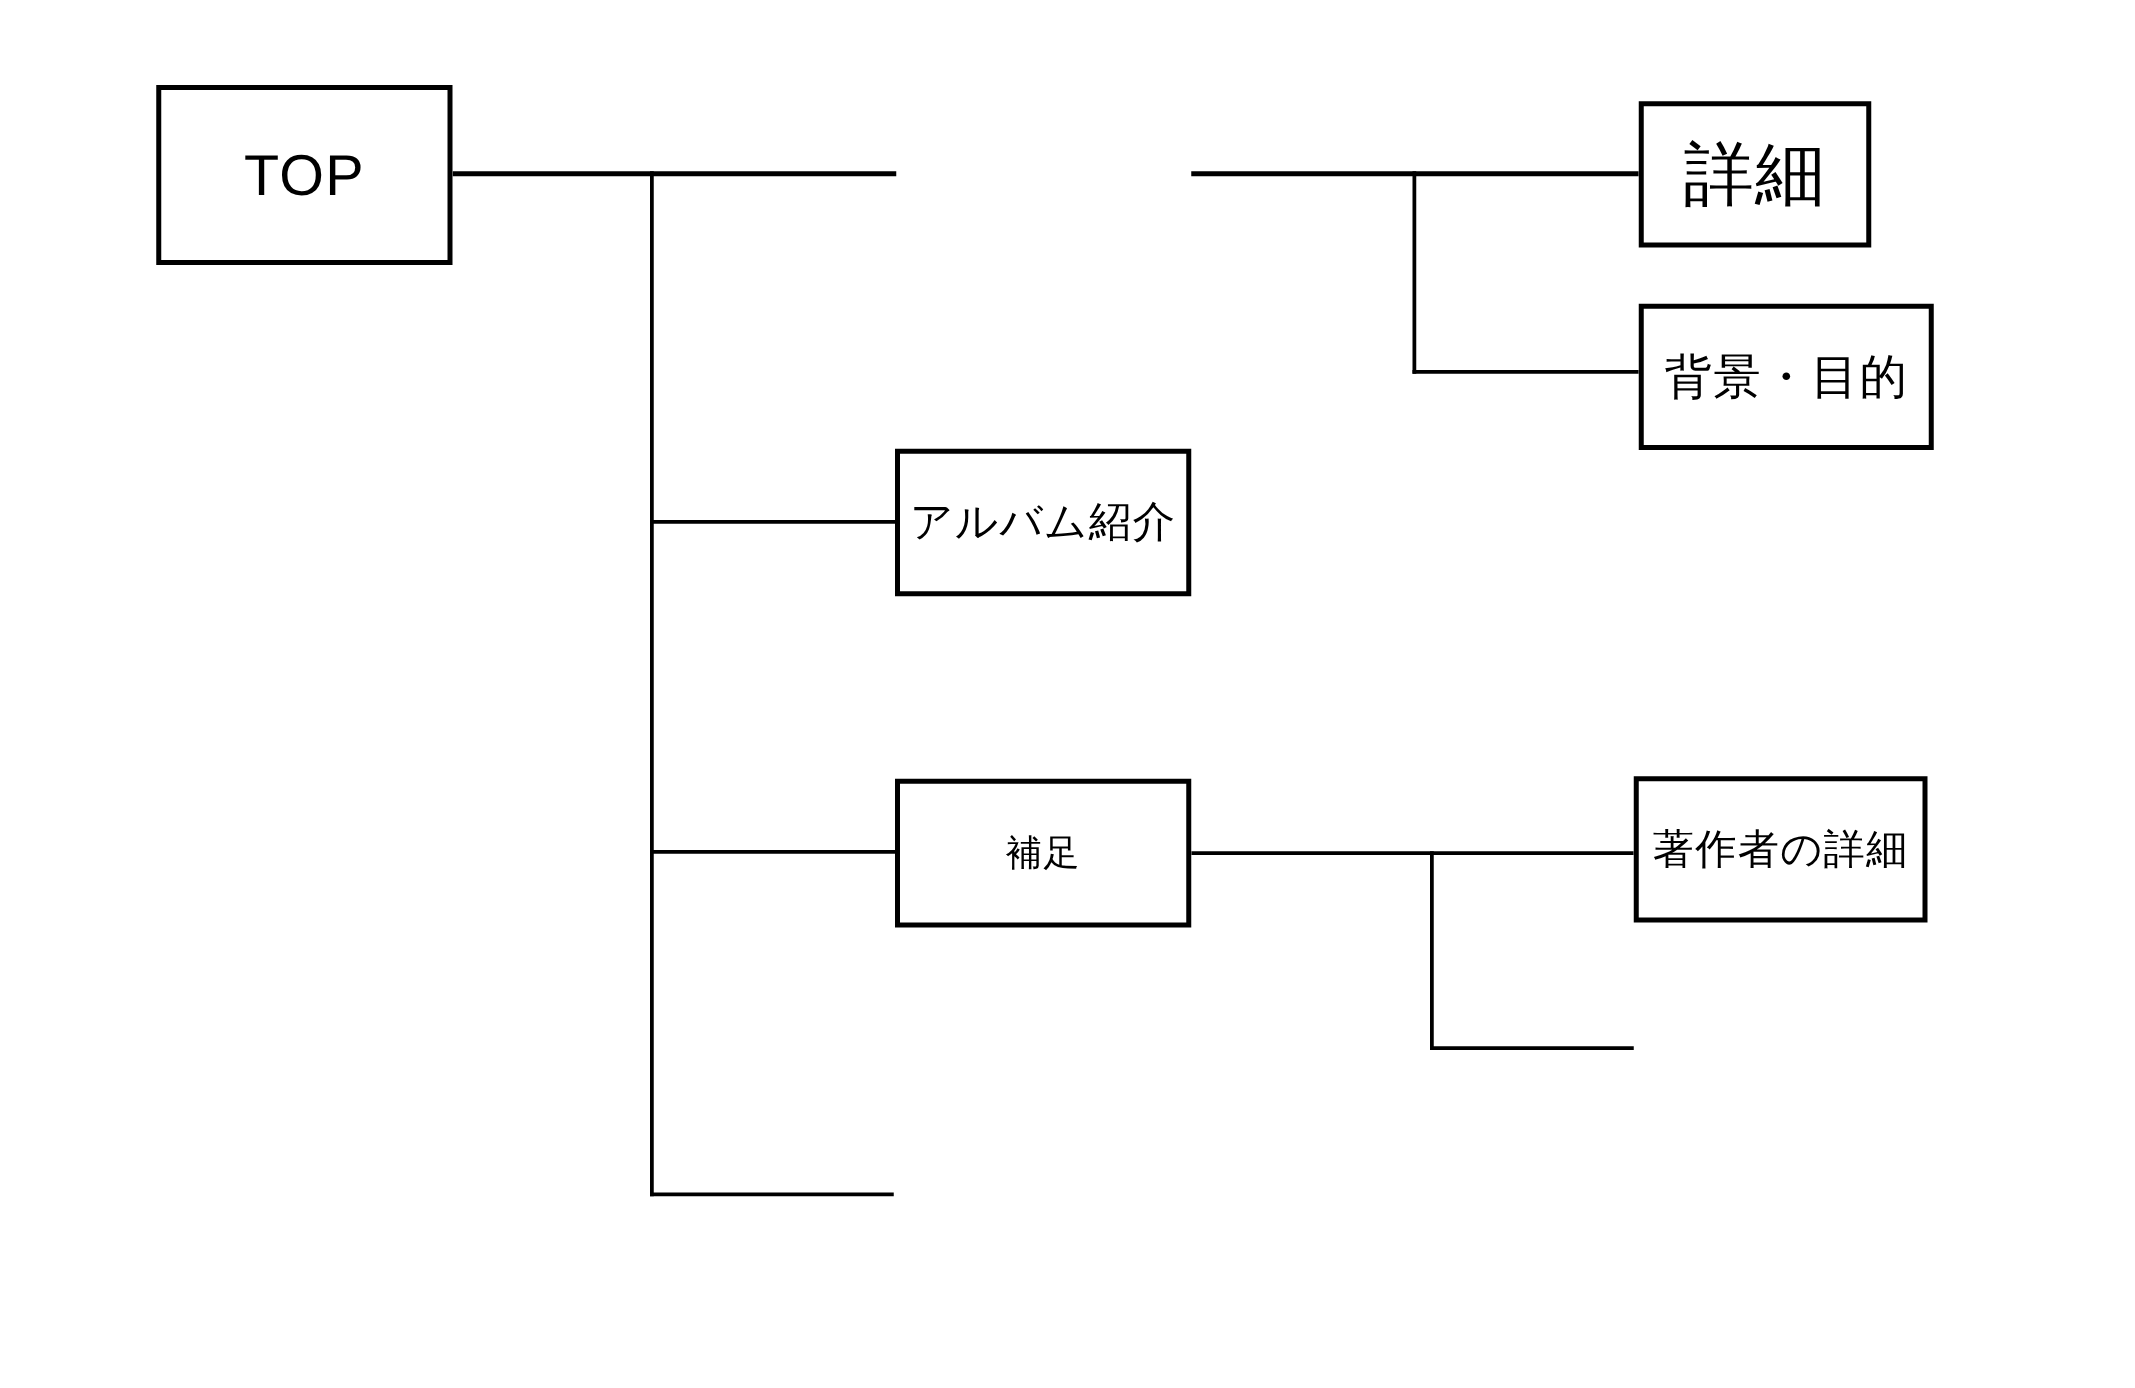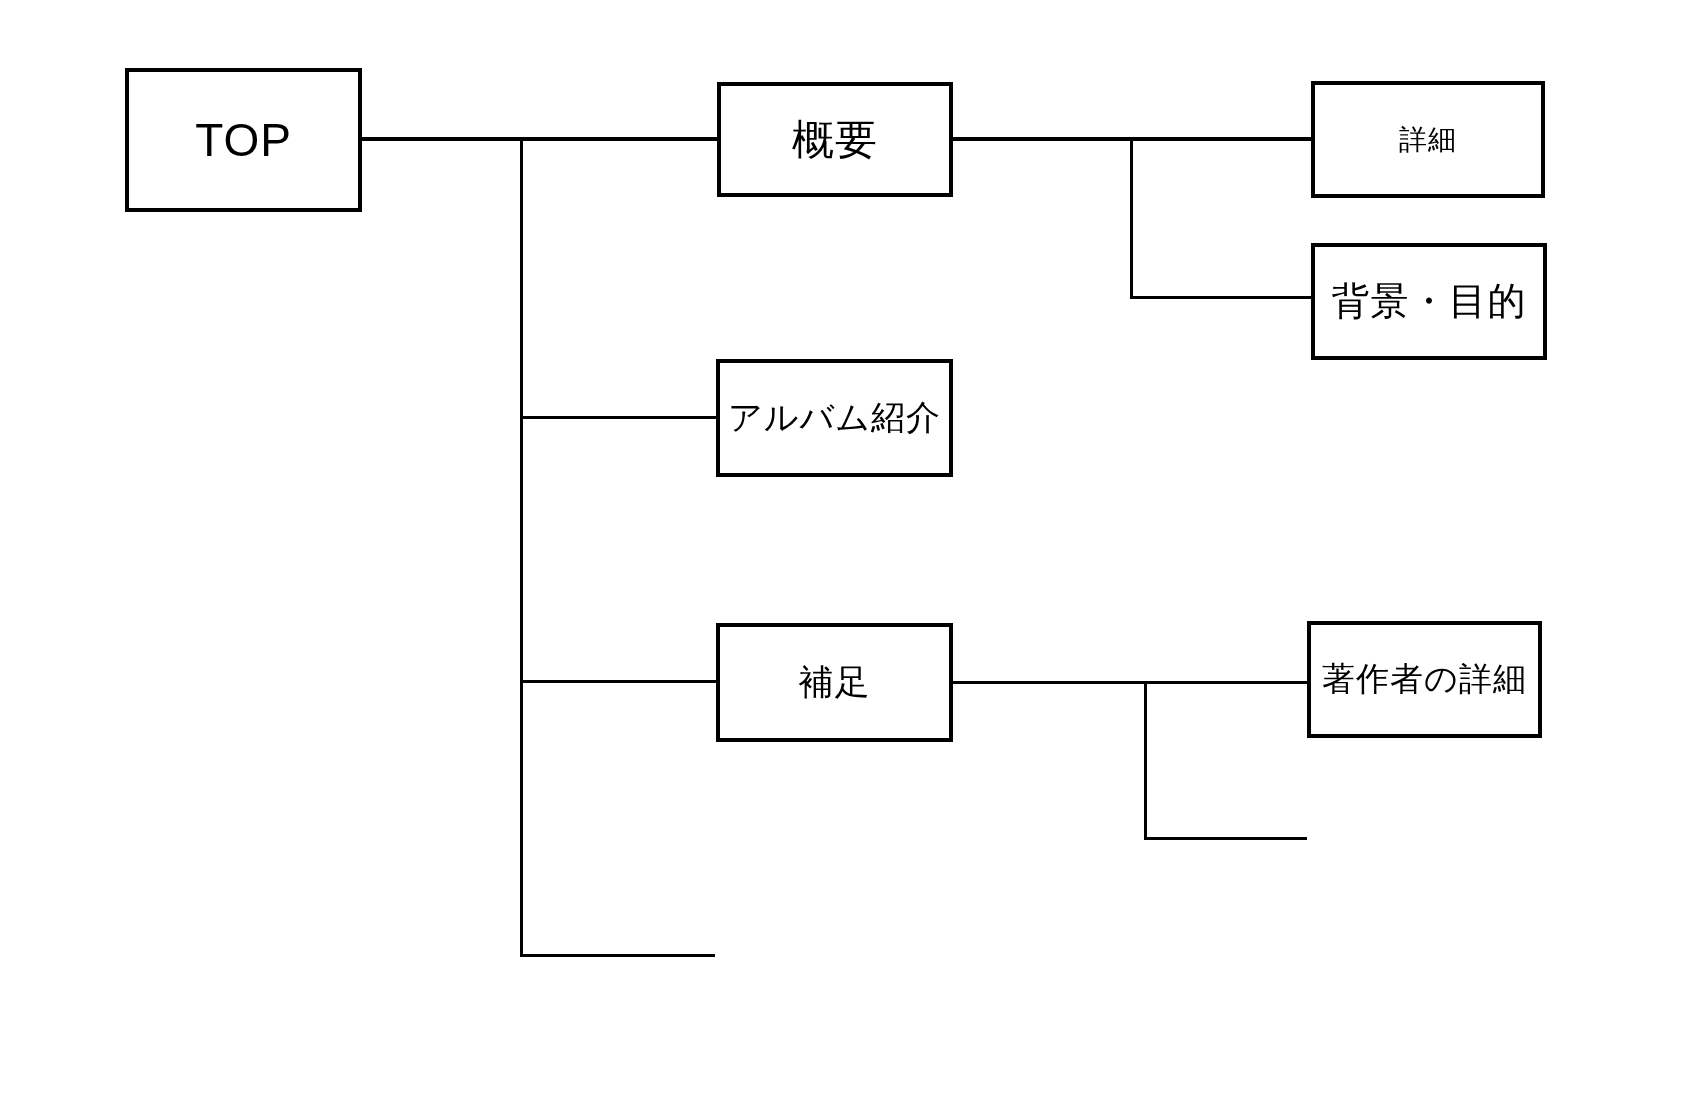--- a/index.html
+++ b/index.html
@@ -29,24 +29,24 @@
     letter-spacing: 1px;
     white-space: nowrap;
   }
   .line {
     position: absolute;
     background: #000000;
   }
   
   #node-top           { left: 125px;  top: 68px;  width: 237px; height: 144px; font-size: 46px; }
   #node-gaiyou        { left: 717px;  top: 82px;  width: 236px; height: 115px; font-size: 42px; }
-  #node-shousai       { left: 1311px; top: 81px;  width: 234px; height: 117px; font-size: 28px; }
+  #node-shousai       { left: 1311px; top: 81px;  width: 186px; height: 117px; font-size: 56px; }
   #node-haikei        { left: 1311px; top: 243px; width: 236px; height: 117px; font-size: 38px; }
   #node-album-intro   { left: 716px;  top: 359px; width: 237px; height: 118px; font-size: 34px; }
-  #node-hosoku        { left: 716px;  top: 623px; width: 237px; height: 119px; font-size: 35px; }
+  #node-hosoku        { left: 716px;  top: 623px; width: 237px; height: 119px; font-size: 29px; }
   #node-author-detail { left: 1307px; top: 621px; width: 235px; height: 117px; font-size: 33px; align-items: center; }
   #node-album-types   { left: 1307px; top: 781px; width: 235px; height: 117px; font-size: 31px; }
   #node-about         { left: 715px;  top: 897px; width: 237px; height: 118px; font-size: 48px; }
   
   #line-top-to-trunk1      { left: 362px;  top: 137px; width: 355px; height: 4px; }
   #line-trunk1             { left: 520px;  top: 137px; width: 3px;   height: 820px; }
   #line-trunk1-album-intro { left: 520px;  top: 416px; width: 196px; height: 3px; }
   #line-trunk1-hosoku      { left: 520px;  top: 680px; width: 196px; height: 3px; }
   #line-trunk1-about       { left: 520px;  top: 954px; width: 195px; height: 3px; }
   #line-gaiyou-to-shousai  { left: 953px;  top: 137px; width: 358px; height: 4px; }
@@ -70,23 +70,20 @@
   <div class="line" id="line-trunk2"></div>
   <div class="line" id="line-trunk2-haikei"></div>
   <div class="line" id="line-hosoku-to-author"></div>
   <div class="line" id="line-trunk3"></div>
   <div class="line" id="line-trunk3-album-types"></div>
 
   <div class="node" id="node-top">
     <span>TOP</span>
   </div>
 
-  <div class="node" id="node-gaiyou">
-    <span>概要</span>
-  </div>
 
   <div class="node" id="node-shousai">
     <span>詳細</span>
   </div>
 
   <div class="node" id="node-album-intro">
     <span>アルバム紹介</span>
   </div>
 
   <div class="node" id="node-haikei">

